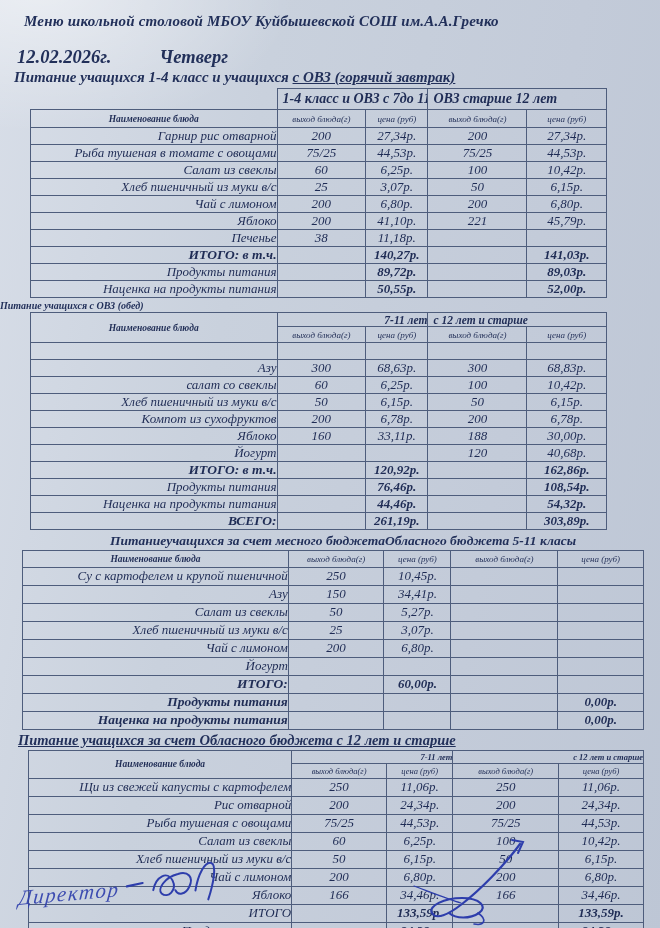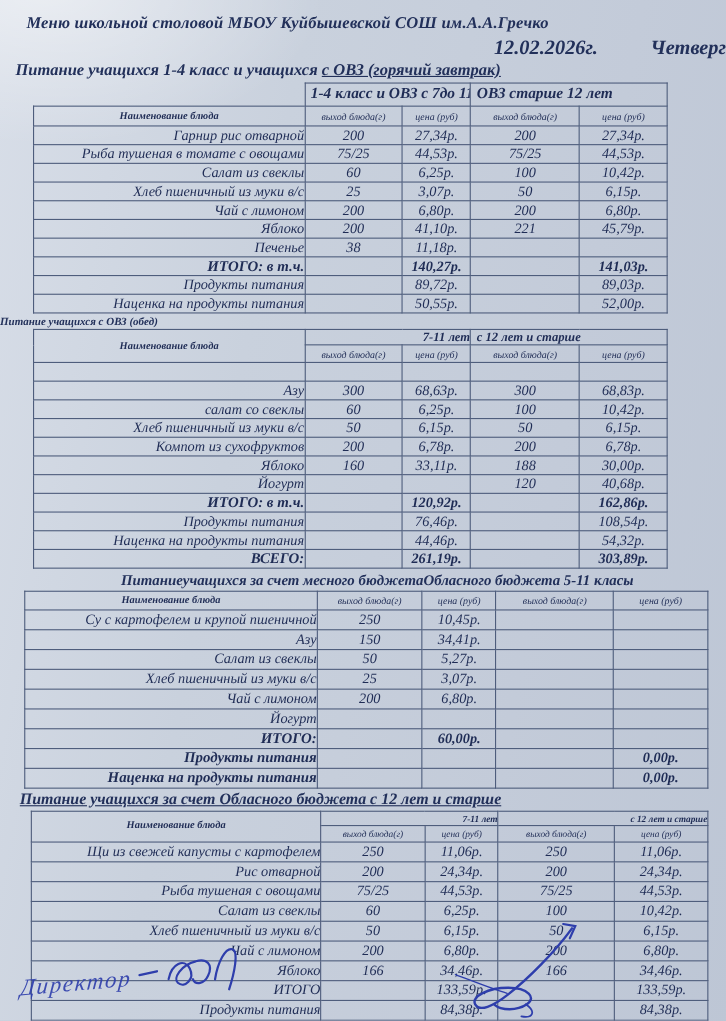--- a/index.html
+++ b/index.html
@@ -14,21 +14,21 @@
     background:
       radial-gradient(ellipse 420px 230px at 6% 0%, rgba(255,255,255,.50), rgba(255,255,255,0) 62%),
       linear-gradient(100deg,#d8dee8 0%,#c9d1dd 34%,#c3cbd9 70%,#bdc6d5 100%);
     transform:rotate(.5deg);
     transform-origin:50% 50%;
   }
   .content{position:relative;padding-top:13px;}
 
   
   .doc-title{margin-left:24px;font-size:15px;font-weight:bold;font-style:italic;letter-spacing:.2px;}
-  .date-line{text-align:right;font-size:18.5px;font-weight:bold;font-style:italic;margin-top:4px;}
+  .date-line{text-align:left;font-size:18.5px;font-weight:bold;font-style:italic;margin-top:17px;padding-left:17px;}
   .date-line .weekday{margin-left:48px;}
   .sec-title{font-weight:bold;font-style:italic;font-size:15px;margin:1px 0 2px 14px;white-space:nowrap;}
   .sec-title .ul{text-decoration:underline;}
 
   
   table.menu-table{
     border-collapse:collapse;table-layout:fixed;
     width:577px;margin-left:30px;
     background:transparent;
   }
@@ -56,21 +56,21 @@
   .t2 tbody td{height:15.5px;}
 
   .t3 thead th{height:16px;}
   .t3 tbody td{height:17px;}
 
   .t4 thead tr:first-child th.group{height:12px;font-size:8.5px;}
   .t4 thead tr:last-child th{height:14px;font-size:8.5px;}
   .t4 tbody td{height:17px;}
 
   tr.strong td{font-weight:bold;}
-  tr.pstrong td.num{font-weight:normal;}
+  tr.pstrong td.num{font-weight:bold;}
   tr.strong td.name{font-size:13.5px;}
 
   .t2-title{text-align:left;font-weight:bold;font-style:italic;font-size:10px;margin:2px 0 1px 0;}
   .t3-titles{display:flex;justify-content:center;font-weight:bold;font-style:italic;
              font-size:13.5px;margin:3px 36px 1px 62px;}
   .t4-title{font-weight:bold;font-style:italic;font-size:14.5px;margin:2px 0 1px 18px;
             text-decoration:underline;white-space:nowrap;}
 
   
   .sig-director{

